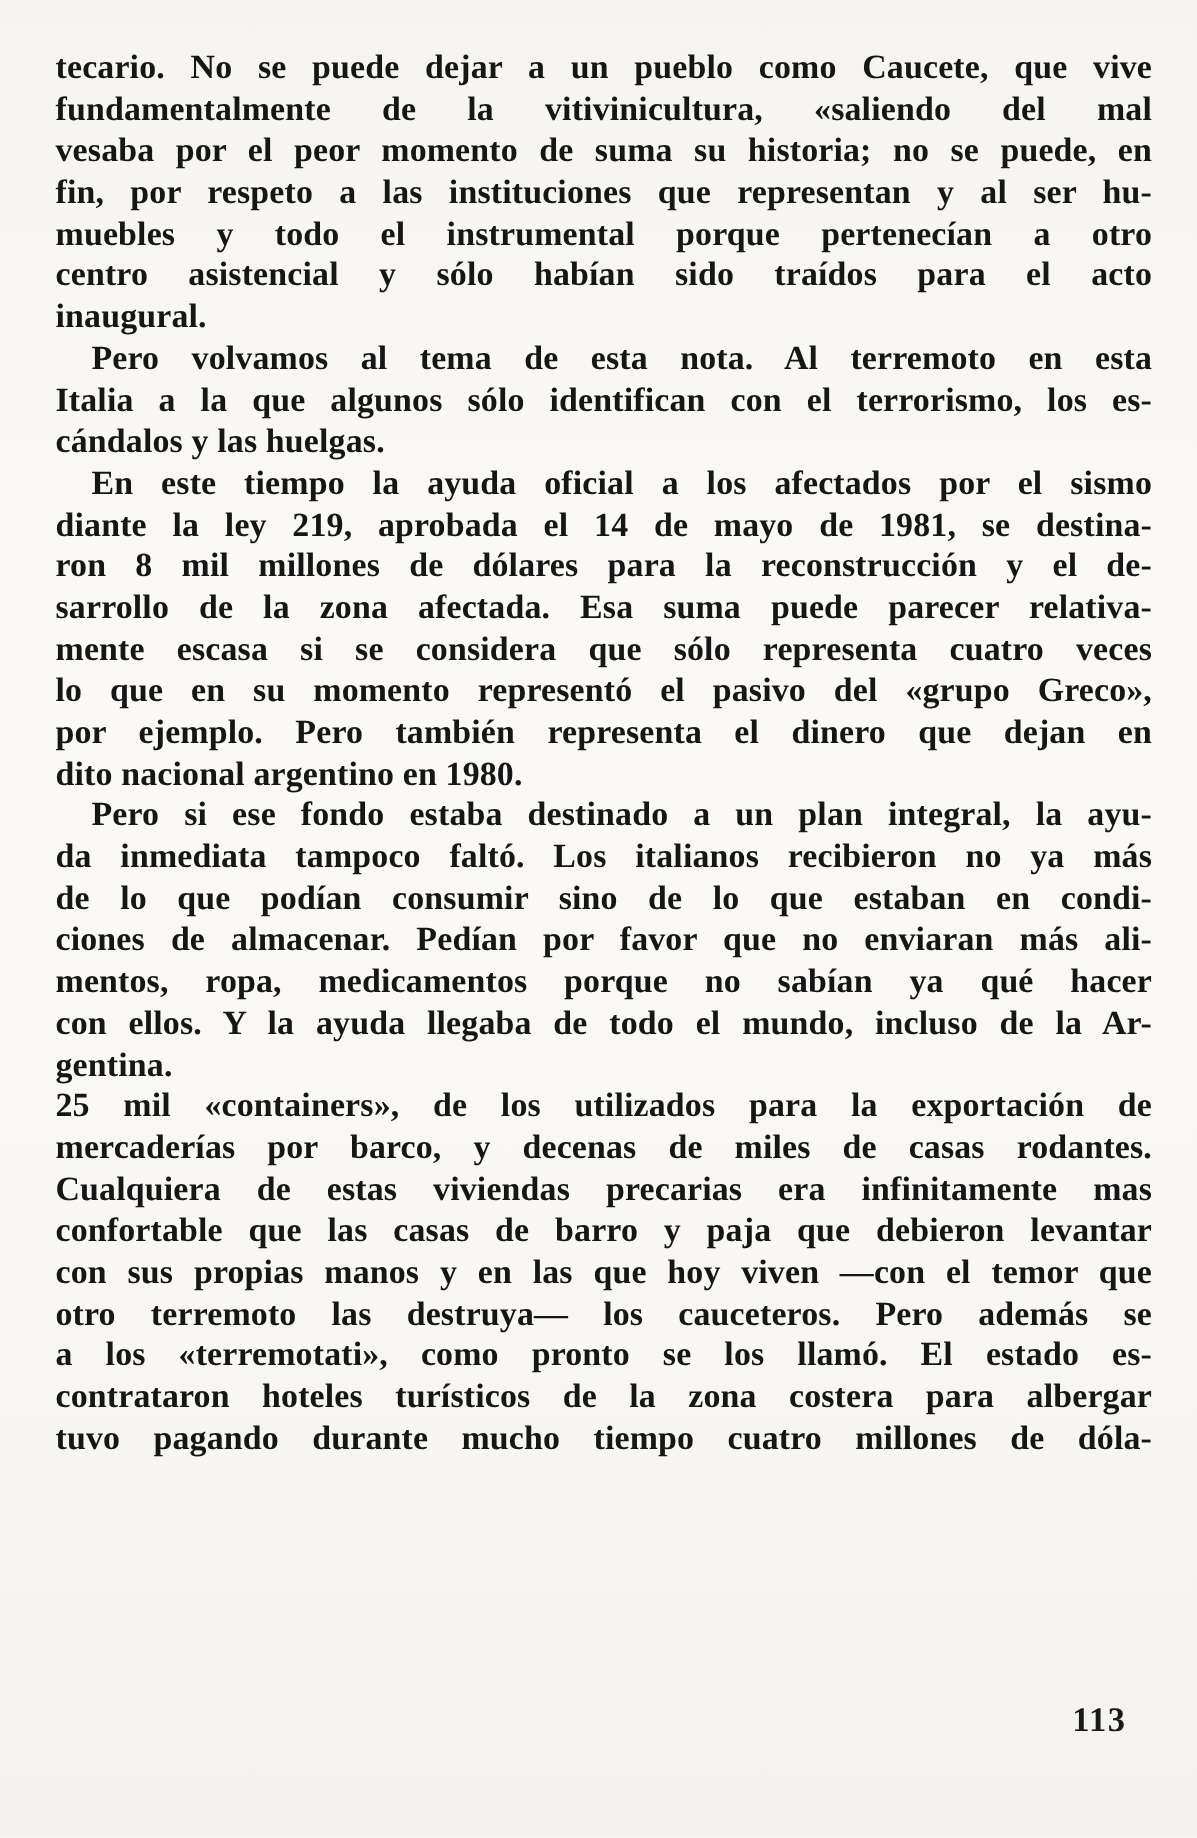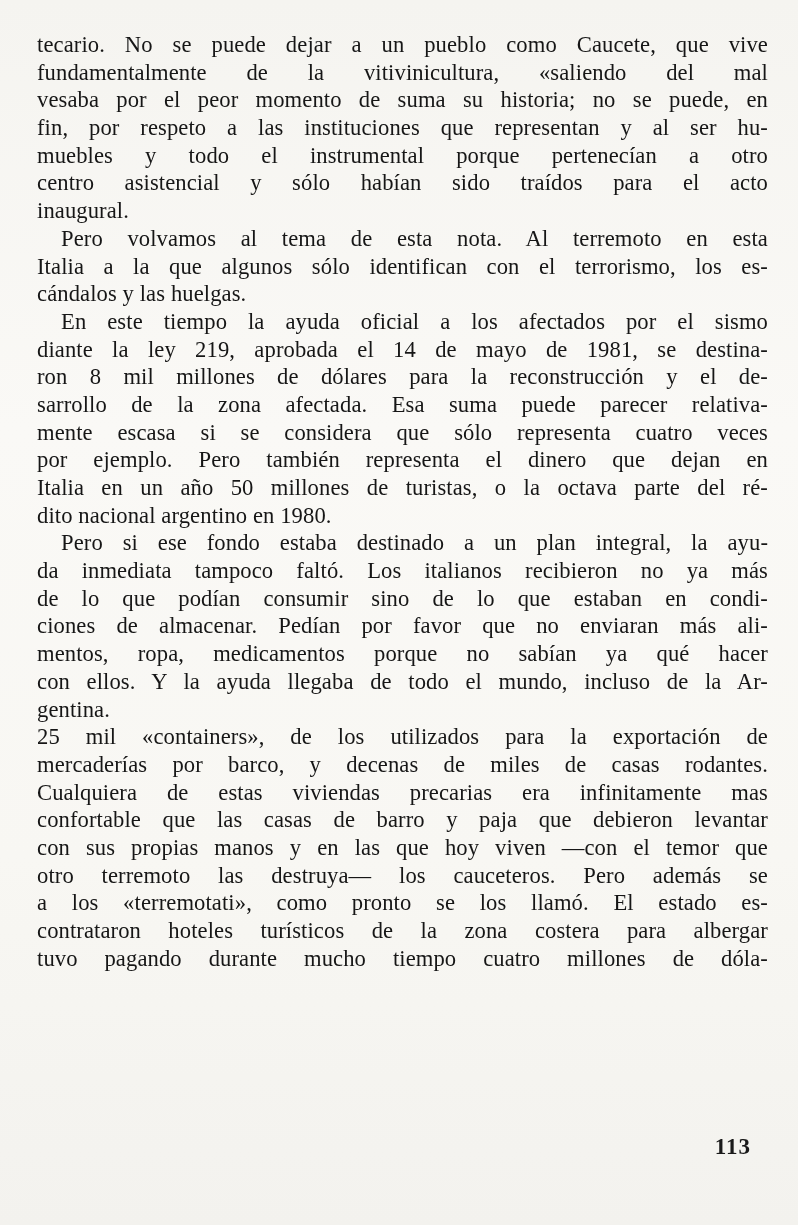--- a/index.html
+++ b/index.html
@@ -22,21 +22,21 @@
     top: 31px;
     width: 731px;
   }
   .line {
     font-size: 22.6px;
     line-height: 27.7px;
     height: 27.7px;
     text-align: justify;
     text-align-last: justify;
     white-space: nowrap;
-    font-weight: 400;
+    font-weight: 700;
     letter-spacing: 0.1px;
   }
   .line.end {
     text-align-last: left;
   }
   .line.indent {
     text-indent: 24px;
   }
   .page-number {
     position: absolute;
@@ -61,22 +61,22 @@
       <div class="line">centro asistencial y sólo habían sido traídos para el acto</div>
       <div class="line end">inaugural.</div>
       <div class="line indent">Pero volvamos al tema de esta nota. Al terremoto en esta</div>
       <div class="line">Italia a la que algunos sólo identifican con el terrorismo, los es-</div>
       <div class="line end">cándalos y las huelgas.</div>
       <div class="line indent">En este tiempo la ayuda oficial a los afectados por el sismo</div>
       <div class="line">diante la ley 219, aprobada el 14 de mayo de 1981, se destina-</div>
       <div class="line">ron 8 mil millones de dólares para la reconstrucción y el de-</div>
       <div class="line">sarrollo de la zona afectada. Esa suma puede parecer relativa-</div>
       <div class="line">mente escasa si se considera que sólo representa cuatro veces</div>
+      <div class="line">lo que en su momento representó el pasivo del «grupo Greco»,</div>
       <div class="line">por ejemplo. Pero también representa el dinero que dejan en</div>
-      <div class="line">Italia en un año 50 millones de turistas, o la octava parte del ré-</div>
       <div class="line end">dito nacional argentino en 1980.</div>
       <div class="line indent">Pero si ese fondo estaba destinado a un plan integral, la ayu-</div>
       <div class="line">da inmediata tampoco faltó. Los italianos recibieron no ya más</div>
       <div class="line">de lo que podían consumir sino de lo que estaban en condi-</div>
       <div class="line">ciones de almacenar. Pedían por favor que no enviaran más ali-</div>
       <div class="line">mentos, ropa, medicamentos porque no sabían ya qué hacer</div>
       <div class="line">con ellos. Y la ayuda llegaba de todo el mundo, incluso de la Ar-</div>
       <div class="line end">gentina.</div>
       <div class="line">25 mil «containers», de los utilizados para la exportación de</div>
       <div class="line">mercaderías por barco, y decenas de miles de casas rodantes.</div>

